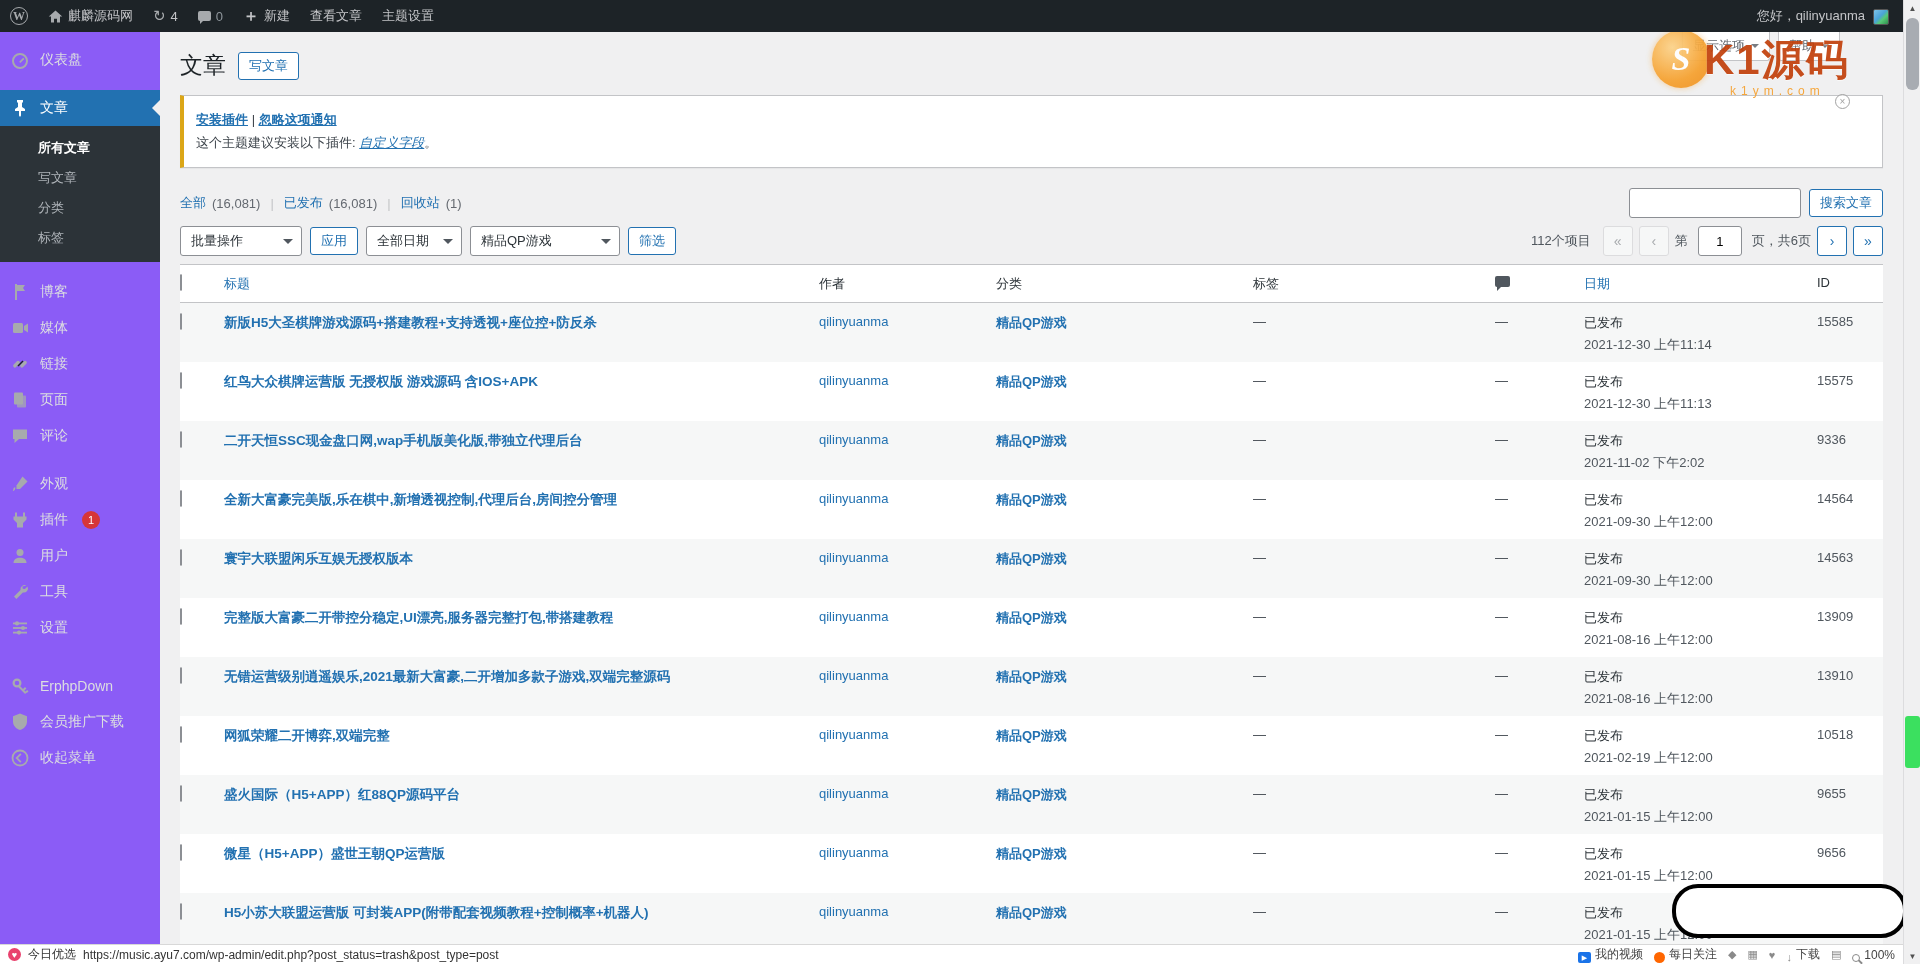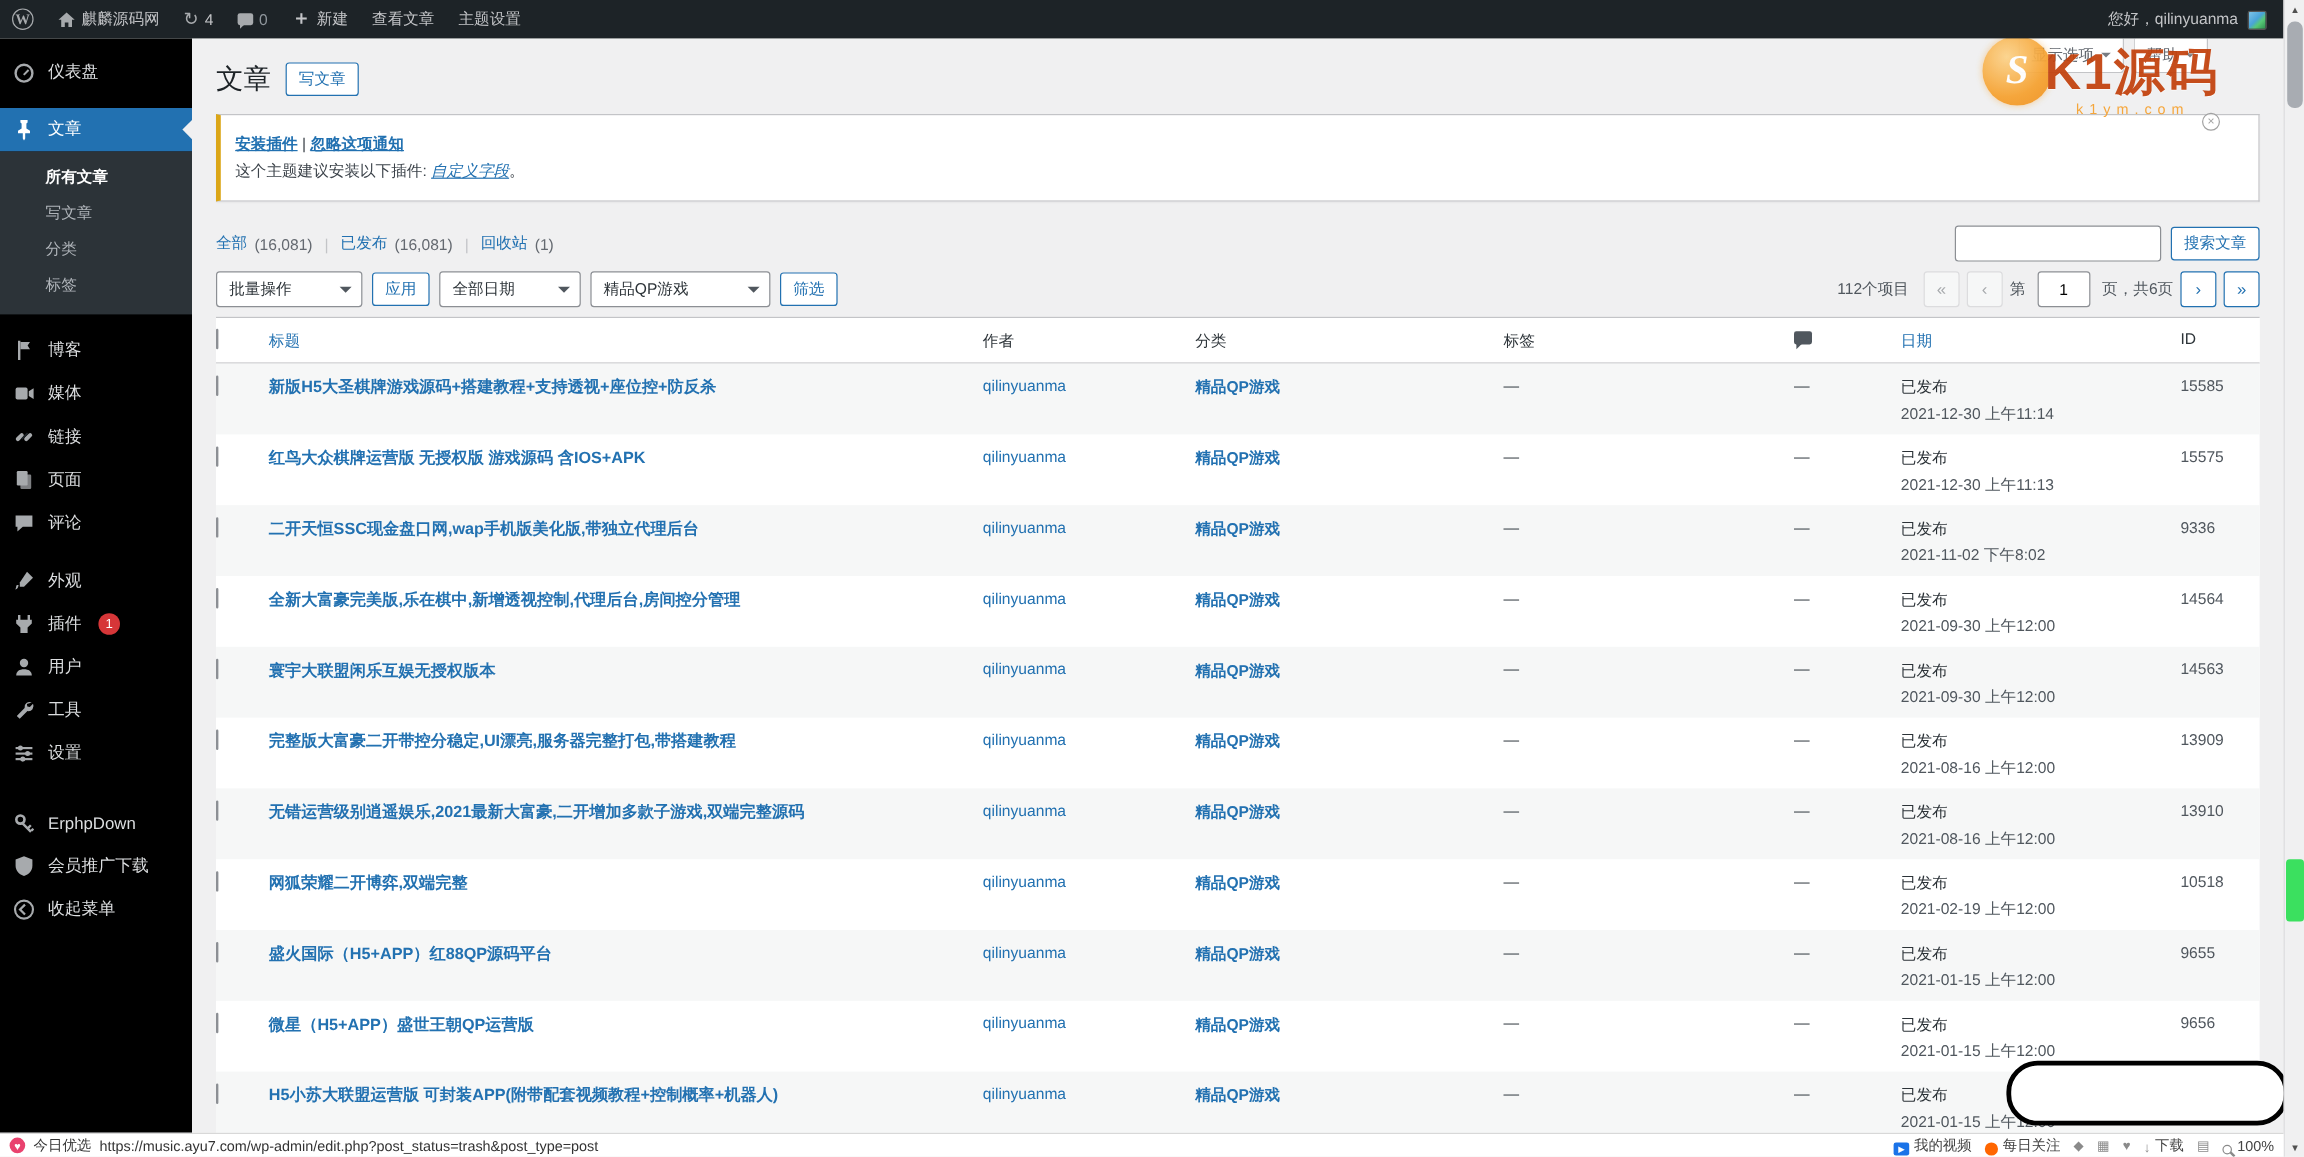--- a/index.html
+++ b/index.html
@@ -12,21 +12,21 @@
   .ab-item { display:flex; align-items:center; gap:5px; padding:0 10px; height:32px; font-size:13px; color:#c3c4c7; }
   .ab-item svg { display:block; }
   .wp-circle { width:18px; height:18px; border-radius:50%; border:1.5px solid #a7aaad; color:#a7aaad; font-family:"Liberation Serif",serif; font-size:12px; font-weight:bold; display:flex; align-items:center; justify-content:center; }
   .bubble { width:13px; height:10px; background:#a7aaad; border-radius:2px; position:relative; }
   .bubble:after { content:""; position:absolute; left:2px; bottom:-3px; border:3px solid transparent; border-top-color:#a7aaad; border-left-color:#a7aaad; }
   .ab-plus { font-size:16px; font-weight:bold; color:#c3c4c7; line-height:1; }
   #ab-right { margin-left:auto; display:flex; align-items:flex-end; gap:8px; padding-right:14px; }
   .avatar { width:16px; height:16px; border-radius:2px; background:linear-gradient(135deg,#7ec4e8 0%,#4aa3d8 45%,#57c977 65%,#2f8f4e 100%); border:1px solid #555; }
 
   
-  #sidebar { position:absolute; top:32px; left:0; width:160px; height:912px; background:#000000; z-index:40; padding-top:10px; }
+  #sidebar { position:absolute; top:32px; left:0; width:160px; height:912px; background:#8b5cf6; z-index:40; padding-top:10px; }
   .menu-item { display:flex; align-items:center; gap:10px; padding:8px 8px 8px 10px; font-size:14px; color:#dcdee0; cursor:pointer; position:relative; }
   .menu-item .mi-icon { width:20px; height:20px; color:#a7aaad; flex:0 0 20px; }
   .menu-item svg { width:20px; height:20px; fill:currentColor; stroke:none; display:block; }
   .menu-item.active { background:#2271b1; color:#fff; }
   .menu-item.active .mi-icon { color:#fff; }
   .menu-item.active:after { content:""; position:absolute; right:0; top:50%; margin-top:-8px; border:8px solid transparent; border-right-color:#f0f0f1; }
   .menu-sep { height:12px; }
   #submenu { background:#2c3338; padding:7px 0 9px; }
   .submenu-item { display:block; padding:6px 12px 6px 38px; font-size:13px; color:#b0b5ba; cursor:pointer; }
   .submenu-item.current { color:#fff; font-weight:bold; }
@@ -337,21 +337,21 @@
     </div>
   </div>
 
   <div class="filter-row">
     <div class="filters">
       <div class="wp-select" style="width:122px">
           <span>批量操作</span>
           <span class="chev"></span>
         </div>
       <a class="btn">应用</a>
-      <div class="wp-select" style="width:118px">
+      <div class="wp-select" style="width:96px">
           <span>全部日期</span>
           <span class="chev"></span>
         </div>
       <div class="wp-select" style="width:150px">
           <span>精品QP游戏</span>
           <span class="chev"></span>
         </div>
       <a class="btn">筛选</a>
     </div>
     <div class="pager">
@@ -409,21 +409,21 @@
 
         <div class="trow">
           <div class="cb-cell"><span class="cb"></span></div>
           <div class="title-cell"><a>二开天恒SSC现金盘口网,wap手机版美化版,带独立代理后台</a></div>
           <div class="author-cell"><a>qilinyuanma</a></div>
           <div class="cat-cell"><a>精品QP游戏</a></div>
           <div class="dash">—</div>
           <div class="dash">—</div>
           <div class="date-cell">
             <span class="status">已发布</span>
-            <span class="dt">2021-11-02 下午8:02</span>
+            <span class="dt">2021-11-02 下午2:02</span>
           </div>
           <div class="id-cell">9336</div>
         </div>
 
         <div class="trow">
           <div class="cb-cell"><span class="cb"></span></div>
           <div class="title-cell"><a>全新大富豪完美版,乐在棋中,新增透视控制,代理后台,房间控分管理</a></div>
           <div class="author-cell"><a>qilinyuanma</a></div>
           <div class="cat-cell"><a>精品QP游戏</a></div>
           <div class="dash">—</div>

